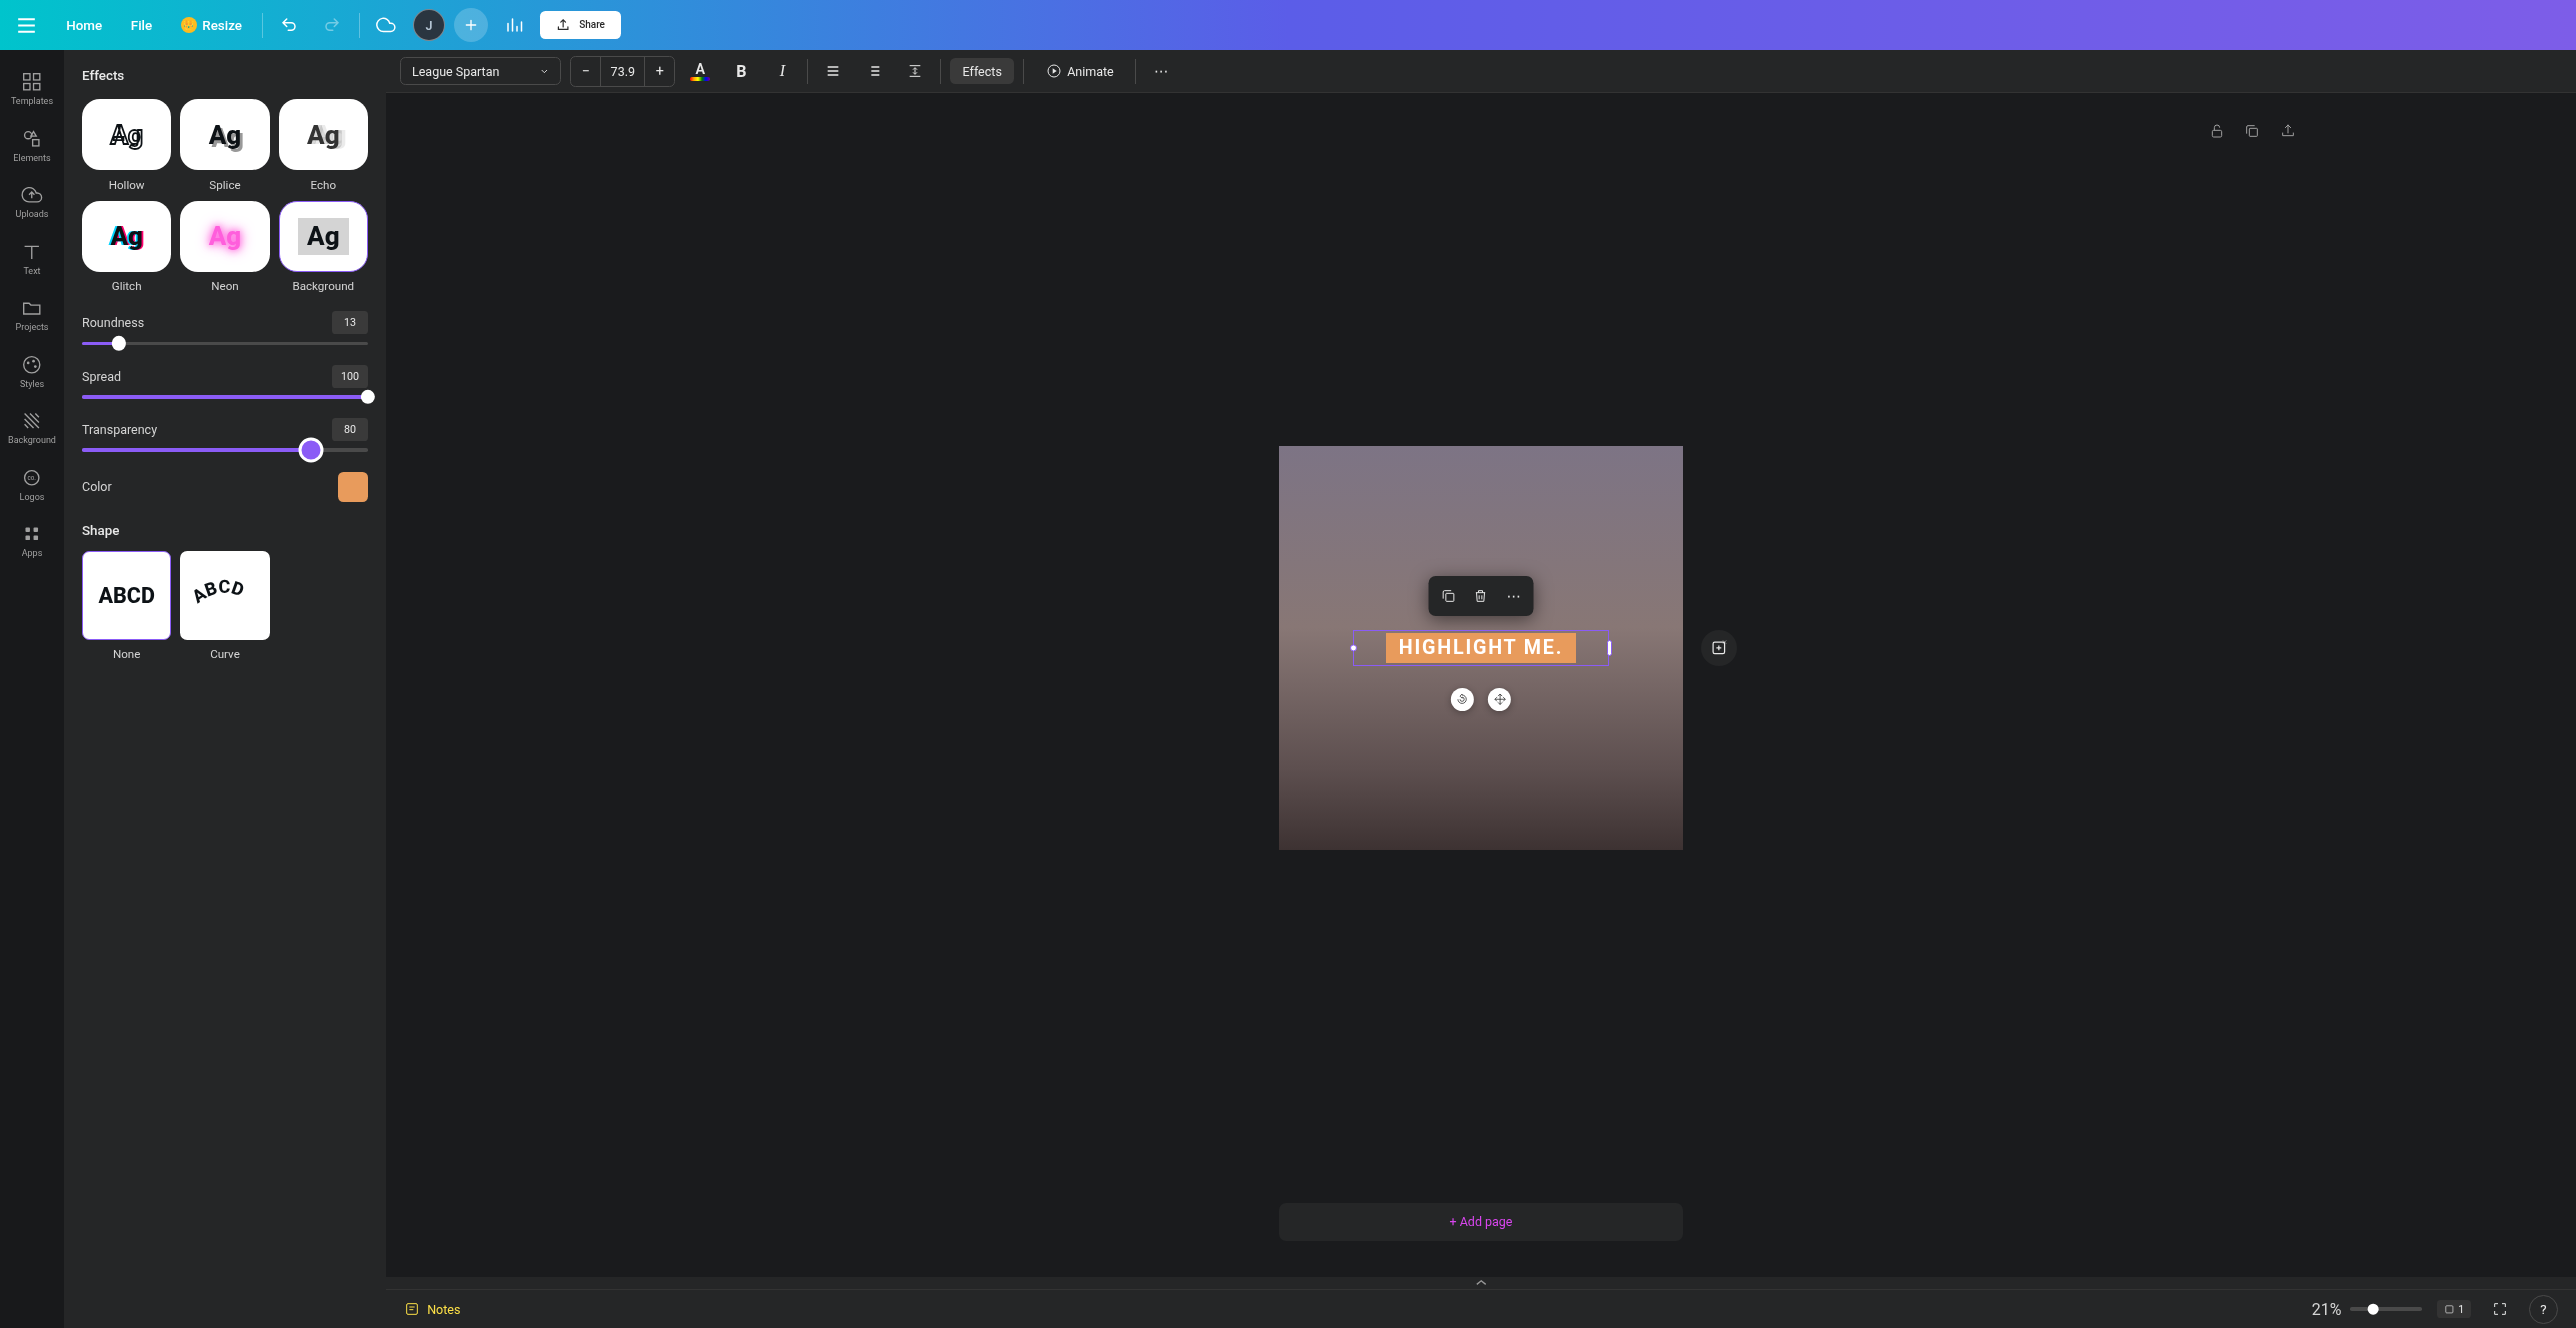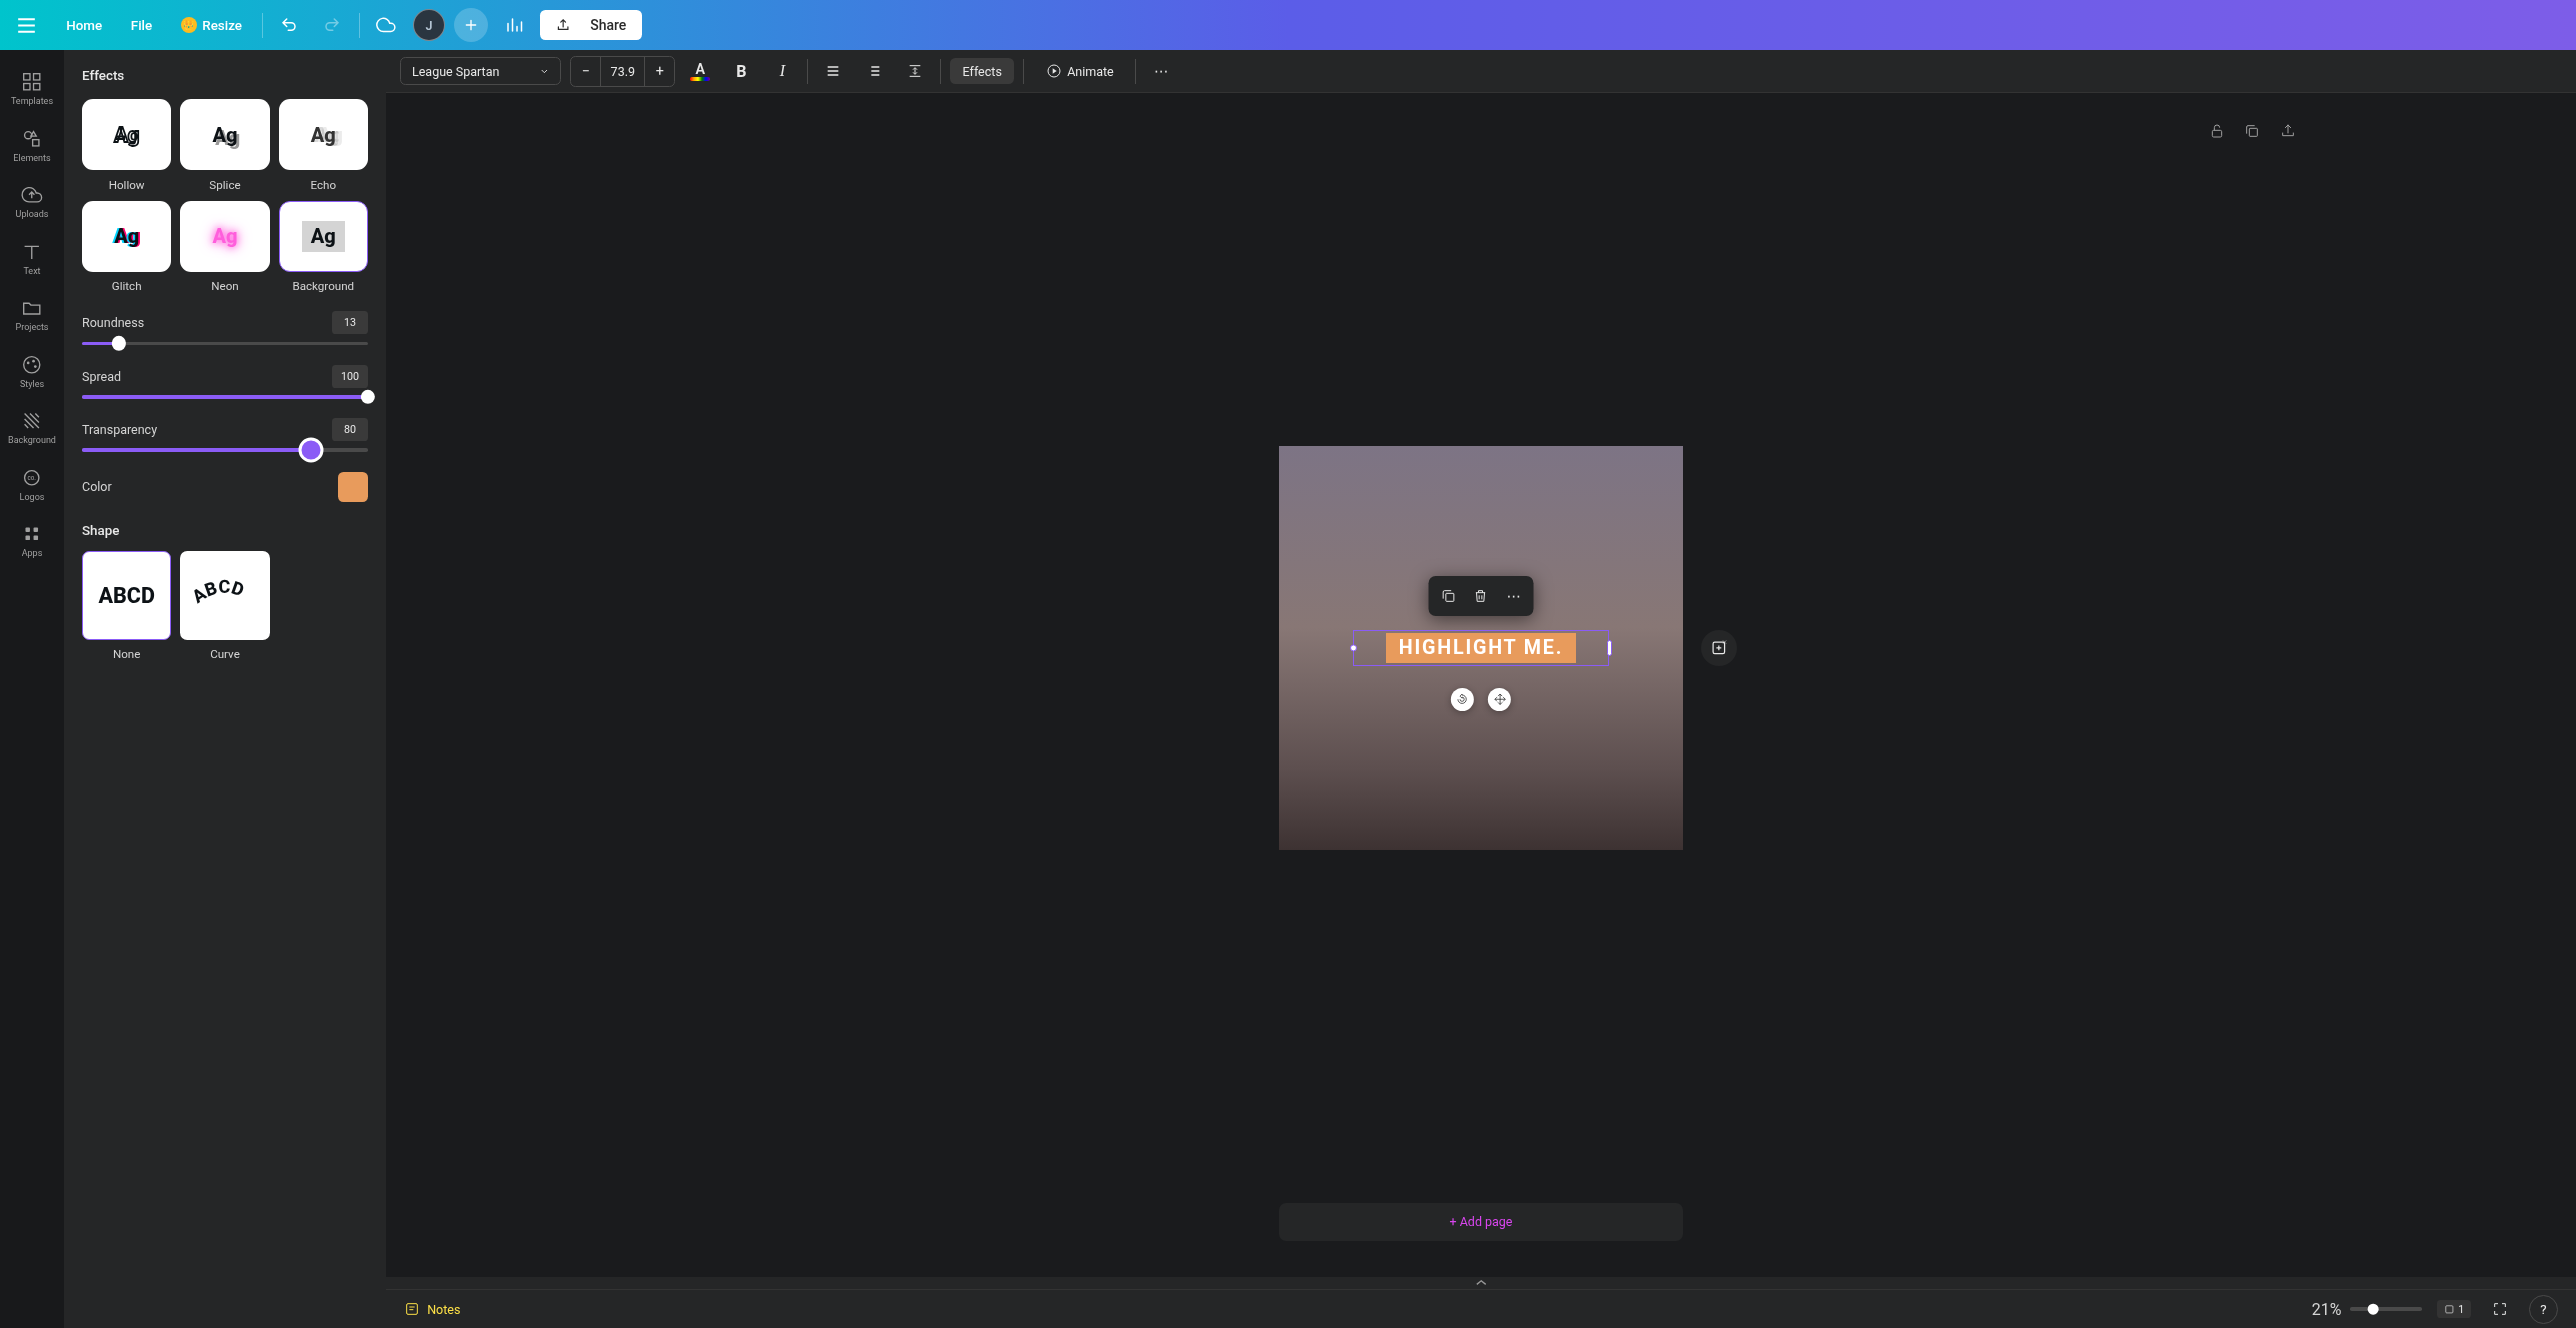--- a/index.html
+++ b/index.html
@@ -123,25 +123,25 @@
       justify-content: center;
       color: white;
       cursor: pointer;
     }
 
     .share-btn {
       background: white;
       color: #2a2a2a;
       padding: 7.2px 16px;
       border-radius: 5.4px;
-      font-size: 14px;
+      font-size: 10px;
       font-weight: 500;
       display: flex;
       align-items: center;
-      gap: 20px;
+      gap: 9px;
       cursor: pointer;
     }
 
     
     .main {
       display: flex;
       height: calc(100% - 50px);
     }
 
     
@@ -206,25 +206,25 @@
       flex-direction: column;
       align-items: center;
       gap: 7.2px;
       cursor: pointer;
     }
 
     .effect-thumb {
       width: 100%;
       aspect-ratio: 1.25;
       background: white;
-      border-radius: 11px;
-      display: flex;
-      align-items: center;
-      justify-content: center;
-      font-size: 20px;
+      border-radius: 18px;
+      display: flex;
+      align-items: center;
+      justify-content: center;
+      font-size: 26px;
       font-weight: 800;
       color: #0d1216;
       position: relative;
       border: 1.8px solid transparent;
     }
 
     .effect-thumb.selected {
       border: 1.8px solid #8b5cf6;
     }
 

